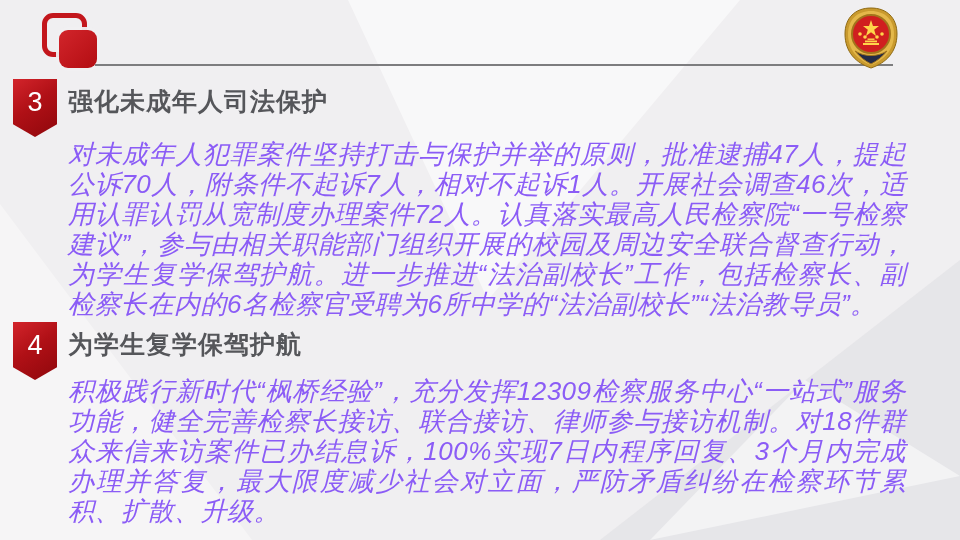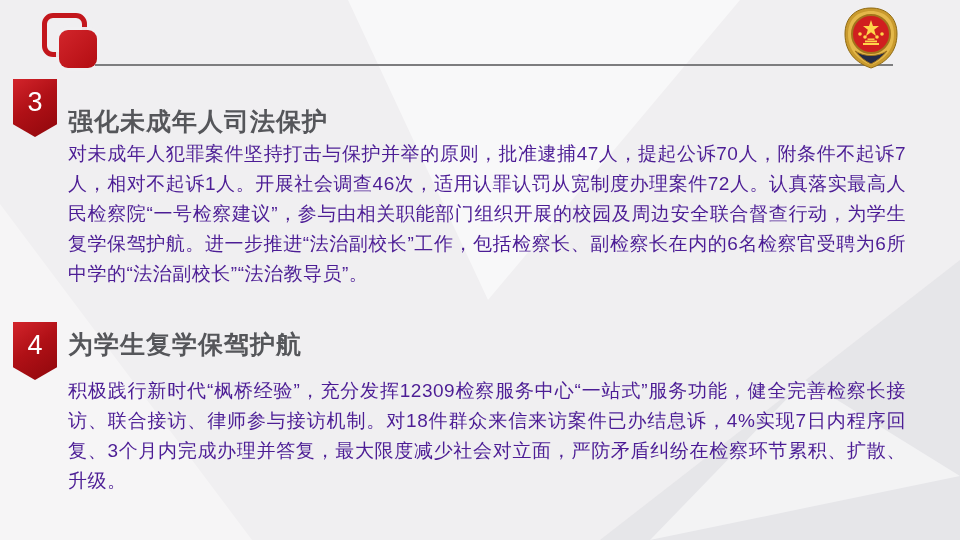--- a/index.html
+++ b/index.html
@@ -89,32 +89,33 @@
 
   .section-title {
     position: absolute;
     left: 68px;
     font-size: 25px;
     font-weight: bold;
     color: #55565a;
     letter-spacing: 1px;
     white-space: nowrap;
   }
-  .section-title.t3 { top: 85px; margin-top: 20px; }
+  .section-title.t3 { top: 85px; }
   .section-title.t4 { top: 328px; }
 
   .section-body {
     position: absolute;
     left: 68px;
     width: 838px;
-    font-size: 19px;
+    font-size: 26px;
     line-height: 30px;
-    color: #4c1d95;
+    color: #8b5cf6;
     text-align: justify;
     letter-spacing: 0.5px;
+    font-style: italic;
   }
   .section-body.body3 { top: 139px; }
   .section-body.body4 { top: 376px; }
 </style>
 </head>
 <body>
 
 <div class="slide">
 
   <div class="bg-poly p1"></div>
@@ -153,15 +154,15 @@
   <div class="badge b3">
     <span>3</span>
   </div>
   <div class="section-title t3">强化未成年人司法保护</div>
   <div class="section-body body3">对未成年人犯罪案件坚持打击与保护并举的原则，批准逮捕47人，提起公诉70人，附条件不起诉7人，相对不起诉1人。开展社会调查46次，适用认罪认罚从宽制度办理案件72人。认真落实最高人民检察院“一号检察建议”，参与由相关职能部门组织开展的校园及周边安全联合督查行动，为学生复学保驾护航。进一步推进“法治副校长”工作，包括检察长、副检察长在内的6名检察官受聘为6所中学的“法治副校长”“法治教导员”。</div>
 
   <div class="badge b4">
     <span>4</span>
   </div>
   <div class="section-title t4">为学生复学保驾护航</div>
-  <div class="section-body body4">积极践行新时代“枫桥经验”，充分发挥12309检察服务中心“一站式”服务功能，健全完善检察长接访、联合接访、律师参与接访机制。对18件群众来信来访案件已办结息诉，4%实现7日内程序回复、3个月内完成办理并答复，最大限度减少社会对立面，严防矛盾纠纷在检察环节累积、扩散、升级。</div>
+  <div class="section-body body4">积极践行新时代“枫桥经验”，充分发挥12309检察服务中心“一站式”服务功能，健全完善检察长接访、联合接访、律师参与接访机制。对18件群众来信来访案件已办结息诉，100%实现7日内程序回复、3个月内完成办理并答复，最大限度减少社会对立面，严防矛盾纠纷在检察环节累积、扩散、升级。</div>
 
 </div>
 
 </body></html>

